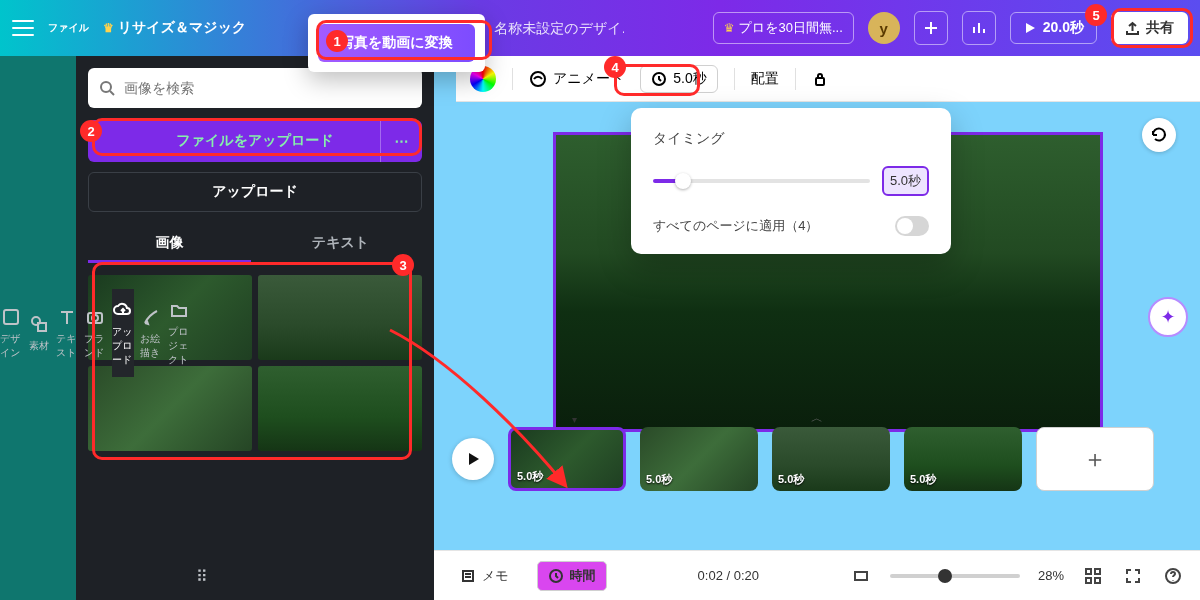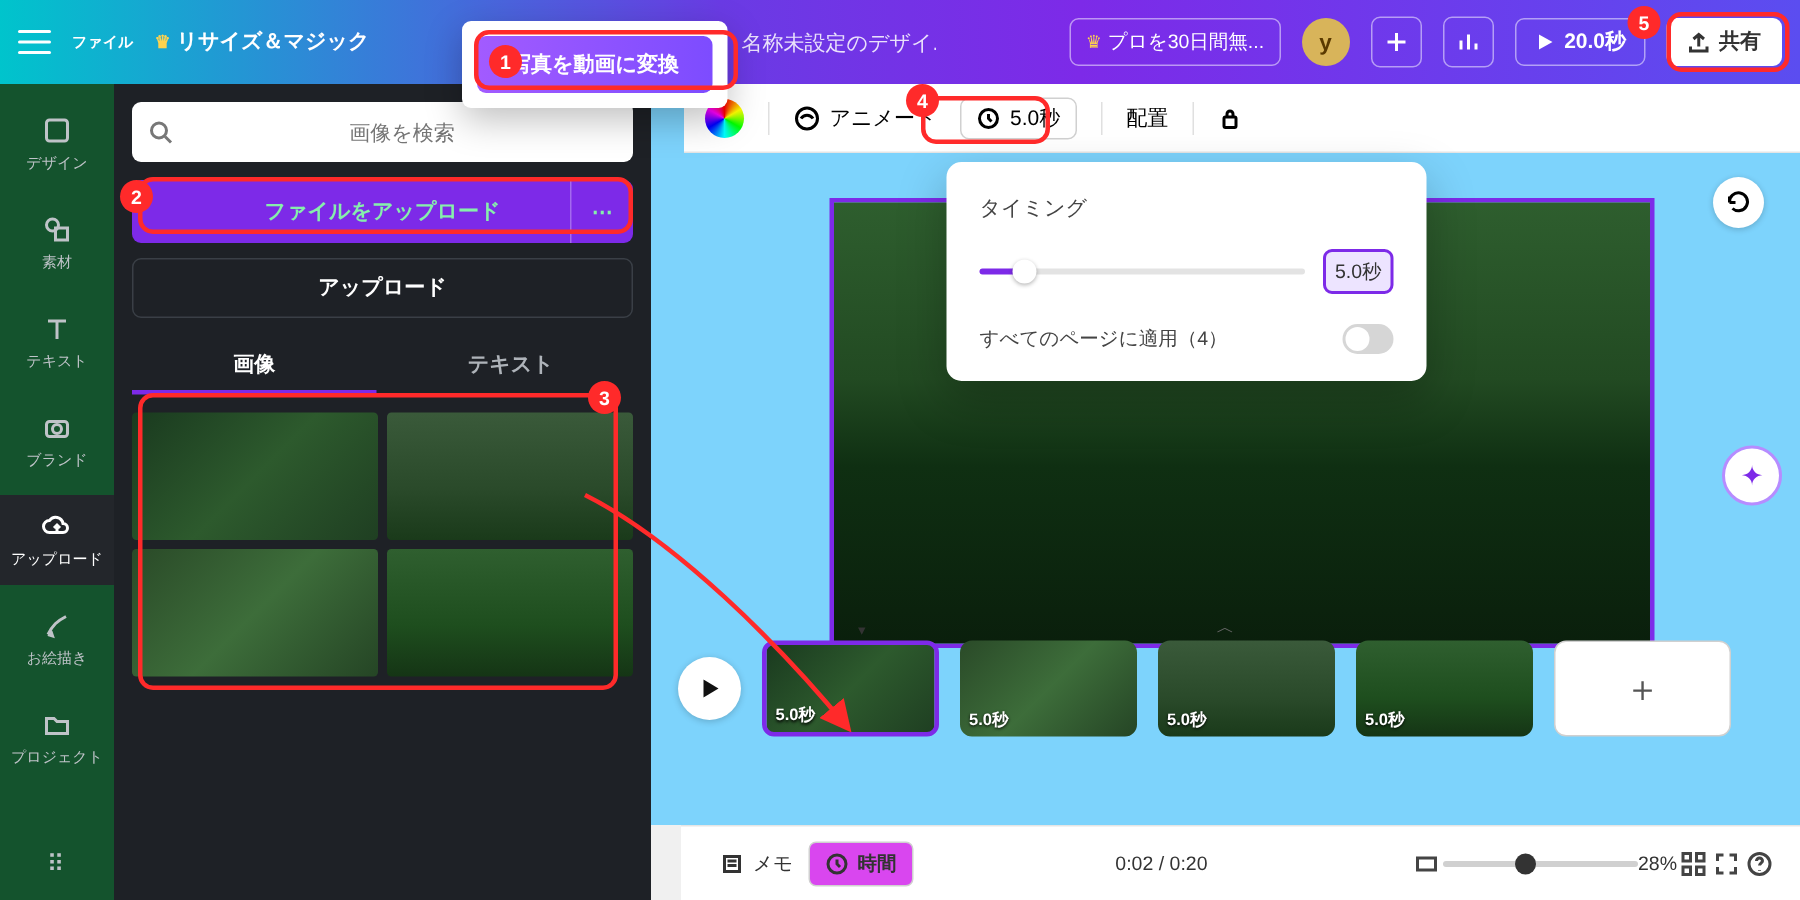--- a/index.html
+++ b/index.html
@@ -19,30 +19,30 @@
 .avatar { width: 32px; height: 32px; border-radius: 50%; background: #d8b45a; color: #5a3a00; display: flex; align-items: center; justify-content: center; font-weight: 700; font-size: 15px; }
 .rnd-icon { width: 34px; height: 34px; border: 1px solid rgba(255,255,255,.5); border-radius: 6px; display: flex; align-items: center; justify-content: center; cursor: pointer; }
 .play-pill { display: flex; align-items: center; gap: 6px; border: 1px solid rgba(255,255,255,.5); border-radius: 6px; padding: 6px 12px; font-size: 14px; font-weight: 600; cursor: pointer; }
 .share-btn { background: #fff; color: #333; border-radius: 6px; padding: 7px 14px; font-size: 14px; font-weight: 600; display: flex; align-items: center; gap: 6px; cursor: pointer; position: relative; }
 
 
 .convert-menu { position: absolute; left: 308px; top: 14px; background: #fff; border-radius: 6px; box-shadow: 0 8px 24px rgba(0,0,0,.25); padding: 10px; z-index: 40; }
 .convert-btn { background: linear-gradient(90deg, #a25bff, #7d4cff); color: #fff; border-radius: 6px; padding: 10px 22px; font-size: 14px; font-weight: 600; cursor: pointer; }
 
 
-.leftrail { position: absolute; left: 0; top: 56px; bottom: 0; width: 76px; background: #14532d; color: #bfc3c8; display: flex; flex-direction: column; align-items: center; padding-top: 10px; gap: 6px; z-index: 5; }
+.leftrail { position: absolute; left: 0; top: 56px; bottom: 0; width: 76px; background: #0f766e; color: #bfc3c8; display: flex; flex-direction: row; align-items: center; padding-top: 10px; gap: 6px; z-index: 5; }
 .rail-item { width: 100%; display: flex; flex-direction: column; align-items: center; gap: 4px; padding: 10px 0; font-size: 10px; cursor: pointer; }
 .rail-item.active { background: #23262b; color: #fff; }
 .rail-ico { width: 22px; height: 22px; display: flex; align-items: center; justify-content: center; }
 .rail-more { margin-top: auto; padding: 14px 0; font-size: 16px; letter-spacing: 2px; cursor: pointer; }
 
 
 .leftpanel { position: absolute; left: 76px; top: 56px; bottom: 0; width: 358px; background: #1e2126; color: #fff; padding: 12px; z-index: 4; }
 .search-row { background: #fff; border-radius: 6px; display: flex; align-items: center; height: 40px; padding: 0 10px; gap: 8px; }
-.search-input { flex: 1; border: none; outline: none; font-size: 14px; color: #333; text-align: center; }
+.search-input { flex: 1; border: none; outline: none; font-size: 14px; color: #333; }
 .upload-btn { margin-top: 12px; background: #7d2ae8; color: #86efac; height: 42px; border-radius: 6px; display: flex; align-items: center; justify-content: center; font-size: 14px; font-weight: 600; position: relative; cursor: pointer; }
 .upload-dots { position: absolute; right: 0; top: 0; bottom: 0; width: 42px; border-left: 1px solid rgba(255,255,255,.3); display: flex; align-items: center; justify-content: center; cursor: pointer; }
 .record-btn { margin-top: 10px; border: 1px solid #3a3f46; height: 40px; border-radius: 6px; display: flex; align-items: center; justify-content: center; font-size: 14px; font-weight: 600; cursor: pointer; }
 .mediatabs { margin-top: 14px; display: flex; gap: 8px; }
 .mediatab { flex: 1; text-align: center; padding: 8px 0; font-size: 14px; font-weight: 600; color: #aeb3b9; cursor: pointer; }
 .mediatab.active { color: #fff; border-bottom: 3px solid #7d2ae8; }
 .thumb-grid { margin-top: 12px; display: grid; grid-template-columns: 1fr 1fr; gap: 6px; }
 .thumb { height: 85px; border-radius: 3px; }
 .forest1 { background: linear-gradient(135deg, #1a3a1f 0%, #2d5a2d 50%, #1f3f22 100%); }
 .forest2 { background: linear-gradient(180deg, #3a5a3a 0%, #2a4a2a 60%, #1a3a1a 100%); }
@@ -78,21 +78,21 @@
 .timeline { position: absolute; left: 0; right: 0; bottom: 44px; height: 94px; padding: 8px 18px; display: flex; align-items: center; gap: 14px; }
 .play-round { width: 42px; height: 42px; border-radius: 50%; background: #fff; box-shadow: 0 1px 5px rgba(0,0,0,.2); display: flex; align-items: center; justify-content: center; cursor: pointer; }
 .clip { width: 118px; height: 64px; border-radius: 8px; position: relative; overflow: hidden; cursor: pointer; }
 .clip.active { border: 3px solid #7d2ae8; }
 .clip-label { position: absolute; left: 6px; bottom: 4px; font-size: 11px; color: #fff; font-weight: 600; text-shadow: 0 1px 2px #000; }
 .add-clip { width: 118px; height: 64px; border-radius: 8px; border: 1px solid #d0d0d0; background: #fff; display: flex; align-items: center; justify-content: center; font-size: 24px; color: #555; cursor: pointer; }
 .caret-up { position: absolute; left: 50%; top: -2px; transform: translateX(-50%); font-size: 12px; color: #666; cursor: pointer; }
 .playhead-mark { position: absolute; left: 138px; top: 2px; font-size: 10px; color: #333; }
 
 
-.bottombar { position: absolute; left: 454px; right: 0; bottom: 0; height: 50px; background: #fff; border-top: 1px solid #e5e5e5; display: flex; align-items: center; padding: 0 16px; font-size: 13px; color: #333; }
+.bottombar { position: absolute; left: 434px; right: 0; bottom: 0; height: 50px; background: #fff; border-top: 1px solid #e5e5e5; display: flex; align-items: center; padding: 0 16px; gap: 18px; font-size: 13px; color: #333; }
 .bb-btn { display: flex; align-items: center; gap: 6px; padding: 5px 10px; border-radius: 5px; cursor: pointer; }
 .bb-btn.active { background: #d946ef; border: 1px solid #d0d0d0; font-weight: bold; }
 .bb-spacer { flex: 1; }
 .zoom-slider { width: 130px; height: 4px; background: #d0d0d0; border-radius: 2px; position: relative; cursor: pointer; }
 .zoom-thumb { position: absolute; left: 42%; top: 50%; transform: translate(-50%, -50%); width: 14px; height: 14px; border-radius: 50%; background: #333; }
 .bb-ico { width: 22px; height: 22px; display: flex; align-items: center; justify-content: center; cursor: pointer; color: #444; }
 
 
 .anno { position: absolute; border: 3px solid #ff2a2a; border-radius: 10px; z-index: 50; pointer-events: none; }
 .badge { position: absolute; width: 22px; height: 22px; border-radius: 50%; background: #ff2a2a; color: #fff; font-size: 13px; font-weight: 700; display: flex; align-items: center; justify-content: center; z-index: 55; }

